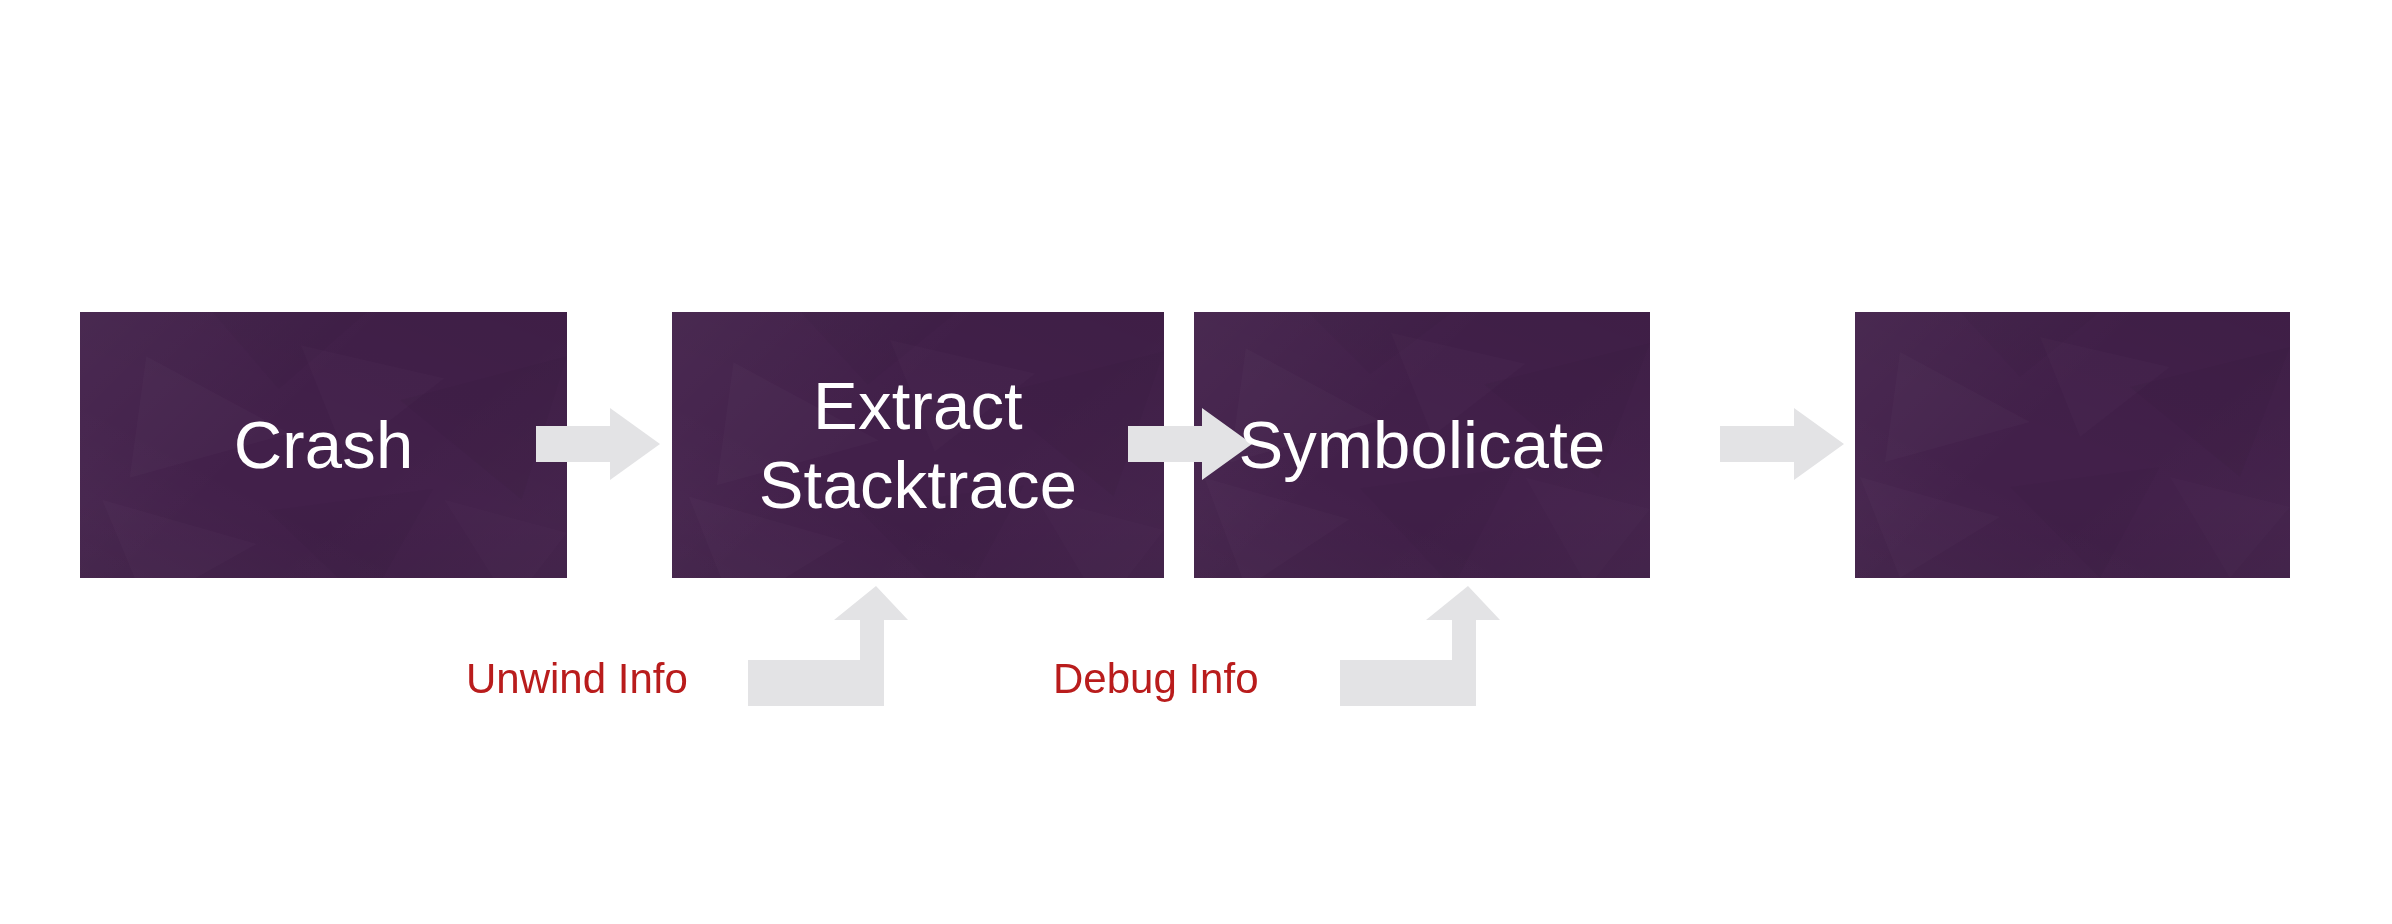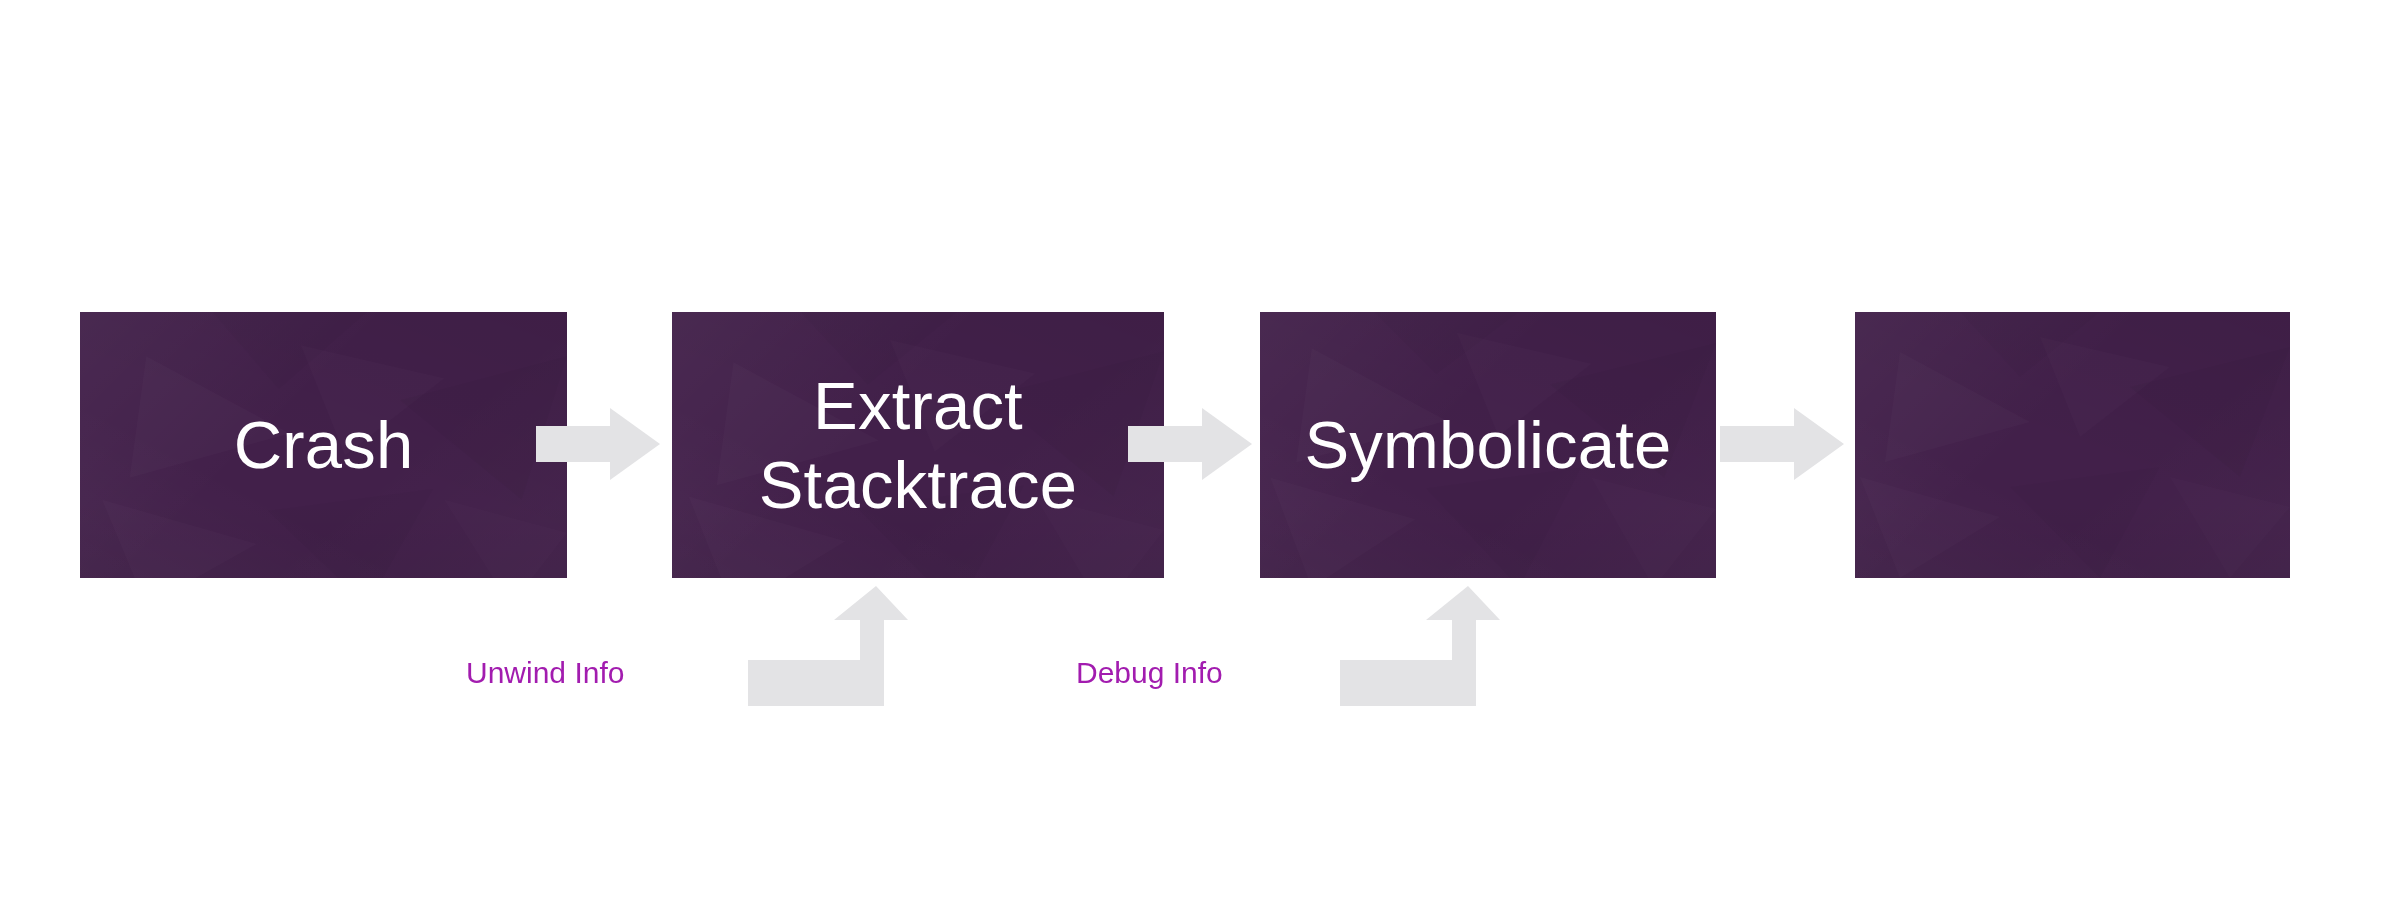--- a/index.html
+++ b/index.html
@@ -51,21 +51,21 @@
     font-size: 67px;
     line-height: 1.18;
     font-weight: 400;
     text-align: center;
     letter-spacing: 0.2px;
     white-space: pre-line;
   }
 
   #box-0 { left: 80px;   width: 487px; }
   #box-1 { left: 672px;  width: 492px; }
-  #box-2 { left: 1260px; width: 456px; }
+  #box-2 { left: 1194px; width: 456px; }
   #box-3 { left: 1855px; width: 435px; }
 
   
   .h-arrow {
     position: absolute;
     top: 408px;
     width: 124px;
     height: 72px;
   }
   #harrow-0 { left: 536px; }
@@ -77,28 +77,28 @@
     position: absolute;
     width: 160px;
     height: 120px;
   }
   #elbow-0 { left: 748px;  top: 586px; }
   #elbow-1 { left: 1340px; top: 586px; }
 
   
   .side-label {
     position: absolute;
-    color: #a21caf;
-    font-size: 30px;
+    color: #b91c1c;
+    font-size: 42px;
     line-height: 1;
     white-space: nowrap;
     font-weight: 400;
   }
   #sidelabel-0 { left: 466px;  top: 658px; }
-  #sidelabel-1 { left: 1076px; top: 658px; }
+  #sidelabel-1 { left: 1053px; top: 658px; }
 </style>
 </head>
 <body>
 
 <div id="canvas">
 
   <div class="proc-box" id="box-0">
     <svg class="texture" viewBox="0 0 441 266" preserveAspectRatio="none">
       <polygon points="60,40 190,110 45,150" fill="#ffffff" fill-opacity="0.035"></polygon>
       <polygon points="200,30 330,60 240,130" fill="#ffffff" fill-opacity="0.028"></polygon>

